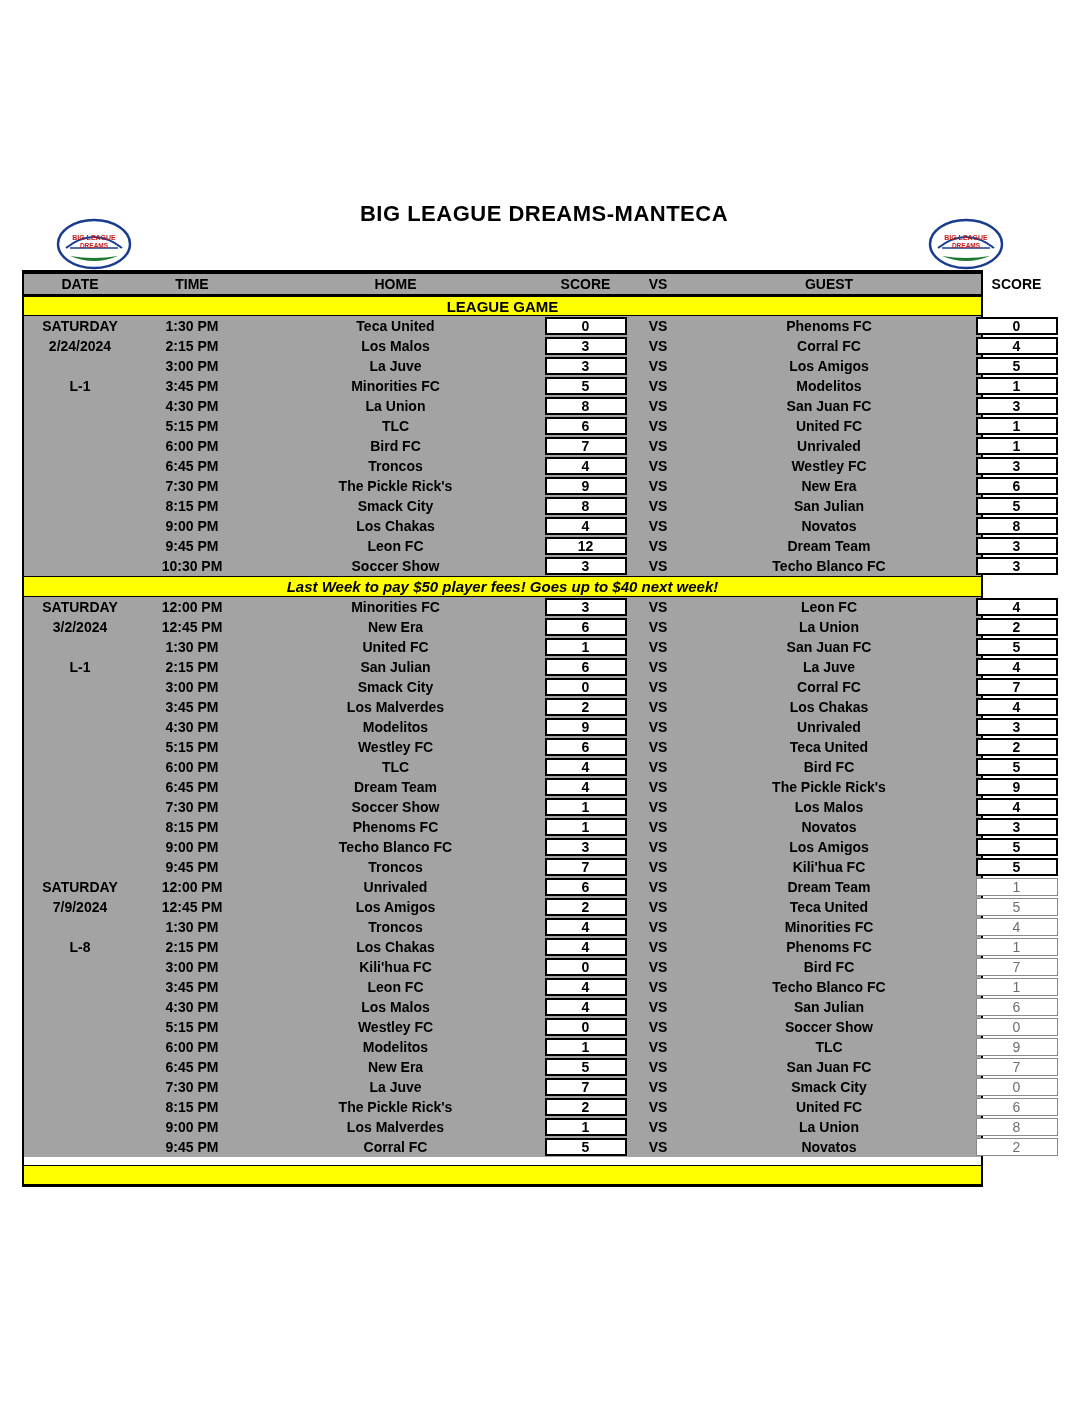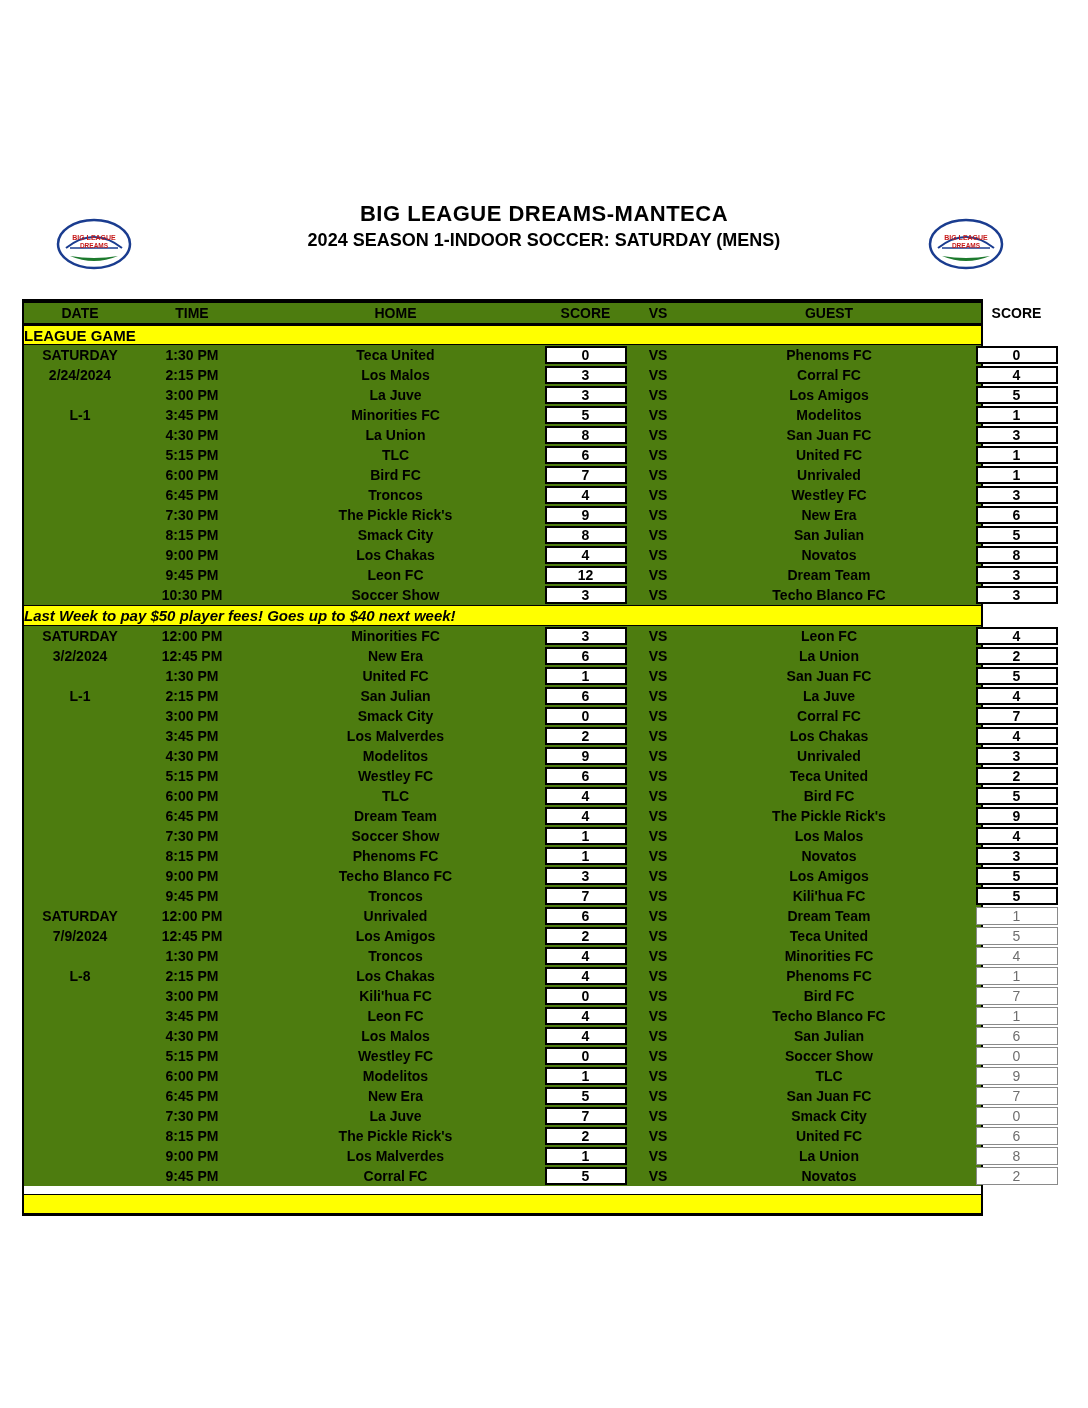--- a/index.html
+++ b/index.html
@@ -17,35 +17,34 @@
   .titles { position:absolute; top:201px; left:0; right:0; text-align:center; }
   .title { font-size:22px; font-weight:bold; letter-spacing:0.5px; }
   .subtitle { font-size:18px; font-weight:bold; margin-top:3px; }
   .logo { position:absolute; top:218px; width:76px; height:52px; }
   .logo.left { left:56px; }
   .logo.right { left:928px; }
 
   .table {
     position:absolute; top:270px; left:22px; width:961px;
     border:2px solid #000; border-top:4px solid #000;
-    background:#4d7c0f;
-    margin-top:29px;
+    background:#a3a3a3;
   }
   .grid-row {
     display:grid;
     grid-template-columns:112px 112px 295px 85px 60px 282px 93px;
     align-items:center;
   }
   .thead { height:22px; border-bottom:2px solid #000; font-weight:bold; font-size:14px; }
   .thead .th { text-align:center; }
 
   .league-banner, .fees-banner, .bottom-bar {
     background:#ffff00;
     border-top:1px solid #000; border-bottom:1px solid #000;
-    font-weight:bold; font-size:15px;
+    text-align:center; font-weight:bold; font-size:15px;
   }
   .league-banner { height:20px; line-height:19px; }
   .fees-banner { height:21px; line-height:20px; font-style:italic; }
   .bottom-bar { height:20px; }
 
   .row { height:20px; font-weight:bold; font-size:14px; }
   .cell { text-align:center; white-space:nowrap; overflow:hidden; }
   .score-box {
     width:82px; height:18px; margin:0 auto;
     border:2px solid #000;
@@ -74,21 +73,20 @@
       <path d="M10 30 Q 38 8 66 30" fill="none" stroke="#1a3c8f" stroke-width="2"></path>
       <path d="M14 30 L62 30" stroke="#1a3c8f" stroke-width="1.5"></path>
       <text x="38" y="22" text-anchor="middle" font-size="7" font-weight="bold" fill="#c61a1a" font-family="Liberation Sans, sans-serif">BIG LEAGUE</text>
       <text x="38" y="30" text-anchor="middle" font-size="6.5" font-weight="bold" fill="#c61a1a" font-family="Liberation Sans, sans-serif">DREAMS</text>
       <path d="M14 38 Q 38 48 62 38 Q 38 42 14 38 Z" fill="#1d7a2e"></path>
     </svg>
   </div>
 
   <div class="titles">
     <div class="title">BIG LEAGUE DREAMS-MANTECA</div>
-    <div class="subtitle">2024 SEASON 1-INDOOR SOCCER: SATURDAY (MENS)</div>
   </div>
 
   <div class="logo right">
     <svg viewBox="0 0 76 52" xmlns="http://www.w3.org/2000/svg">
       <ellipse cx="38" cy="26" rx="36" ry="24" fill="#ffffff" stroke="#1a3c8f" stroke-width="2.5"></ellipse>
       <path d="M10 30 Q 38 8 66 30" fill="none" stroke="#1a3c8f" stroke-width="2"></path>
       <path d="M14 30 L62 30" stroke="#1a3c8f" stroke-width="1.5"></path>
       <text x="38" y="22" text-anchor="middle" font-size="7" font-weight="bold" fill="#c61a1a" font-family="Liberation Sans, sans-serif">BIG LEAGUE</text>
       <text x="38" y="30" text-anchor="middle" font-size="6.5" font-weight="bold" fill="#c61a1a" font-family="Liberation Sans, sans-serif">DREAMS</text>
       <path d="M14 38 Q 38 48 62 38 Q 38 42 14 38 Z" fill="#1d7a2e"></path>

